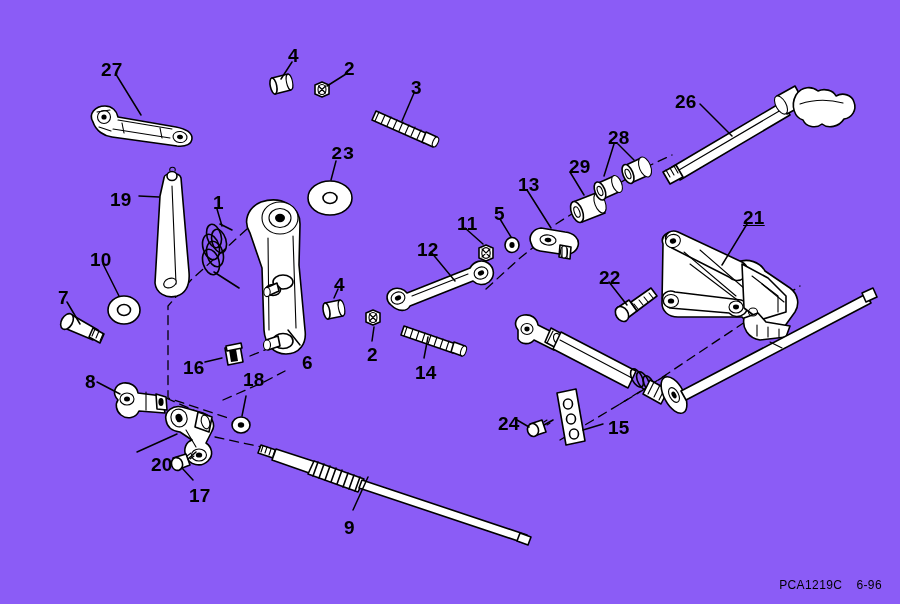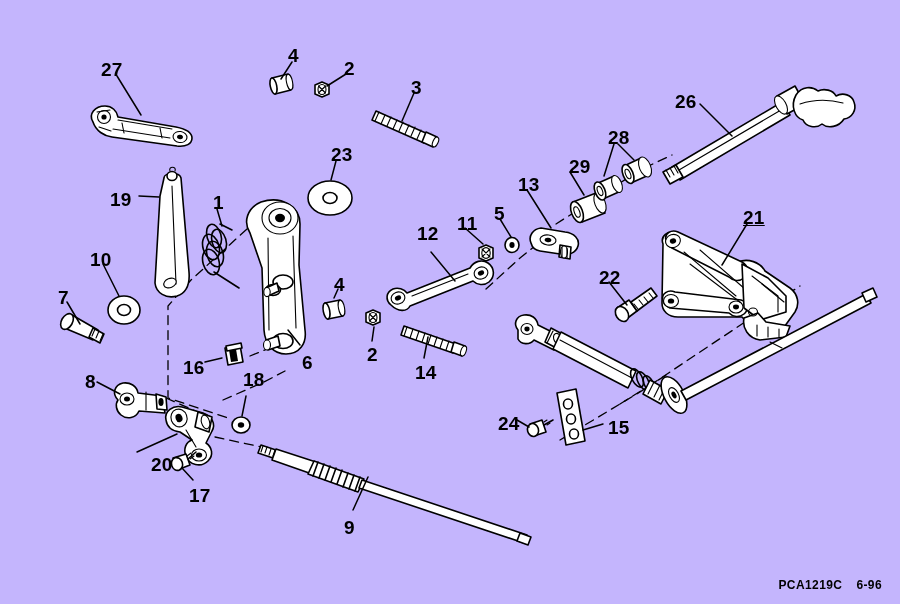--- a/index.html
+++ b/index.html
@@ -8,21 +8,21 @@
     padding: 0;
     background: #ffffff;
   }
   body {
     font-family: "Liberation Sans", sans-serif;
   }
   #page {
     position: relative;
     width: 900px;
     height: 604px;
-    background: #c4b5fd;
+    background: #8b5cf6;
     overflow: hidden;
   }
   #diagram-svg {
     position: absolute;
     left: 0;
     top: 0;
     width: 900px;
     height: 604px;
   }
   .callout {
@@ -34,21 +34,21 @@
     line-height: 1;
     white-space: nowrap;
     letter-spacing: 0.3px;
   }
   #footer {
     position: absolute;
     right: 18px;
     bottom: 12px;
     font-family: "Liberation Sans", sans-serif;
     font-size: 12px;
-    font-weight: bold;
+    font-weight: normal;
     color: #000;
     letter-spacing: 0.4px;
   }
   #footer span { display: inline-block; }
   #footer .fcode { margin-right: 14px; }
 </style>
 </head>
 <body>
 
 <div id="page">
@@ -506,29 +506,29 @@
     </g>
   </svg>
 
   <div id="callout-layer">
       <div class="callout" style="left: 101px; top: 60px;">27</div>
       <div class="callout" style="left: 288px; top: 46px;">4</div>
       <div class="callout" style="left: 344px; top: 59px;">2</div>
       <div class="callout" style="left: 411px; top: 78px;">3</div>
       <div class="callout" style="left: 675px; top: 92px;">26</div>
       <div class="callout" style="left: 608px; top: 128px;">28</div>
-      <div class="callout" style="left: 331px; top: 145px;">23</div>
+      <div class="callout" style="left: 331px; top: 145px; font-family: Liberation Mono, monospace;">23</div>
       <div class="callout" style="left: 561px; top: 157px; margin-left: 8px;">29</div>
       <div class="callout" style="left: 518px; top: 175px;">13</div>
       <div class="callout" style="left: 110px; top: 190px;">19</div>
       <div class="callout" style="left: 213px; top: 193px;">1</div>
       <div class="callout" style="left: 457px; top: 214px;">11</div>
       <div class="callout" style="left: 494px; top: 204px;">5</div>
       <div class="callout" style="left: 743px; top: 208px; text-decoration: underline;">21</div>
-      <div class="callout" style="left: 417px; top: 224px;">12</div>
+      <div class="callout" style="left: 417px; top: 240px;">12</div>
       <div class="callout" style="left: 90px; top: 250px;">10</div>
       <div class="callout" style="left: 599px; top: 268px;">22</div>
       <div class="callout" style="left: 334px; top: 275px;">4</div>
       <div class="callout" style="left: 58px; top: 288px;">7</div>
       <div class="callout" style="left: 302px; top: 353px;">6</div>
       <div class="callout" style="left: 367px; top: 345px;">2</div>
       <div class="callout" style="left: 415px; top: 363px;">14</div>
       <div class="callout" style="left: 183px; top: 358px;">16</div>
       <div class="callout" style="left: 85px; top: 372px;">8</div>
       <div class="callout" style="left: 243px; top: 370px;">18</div>

